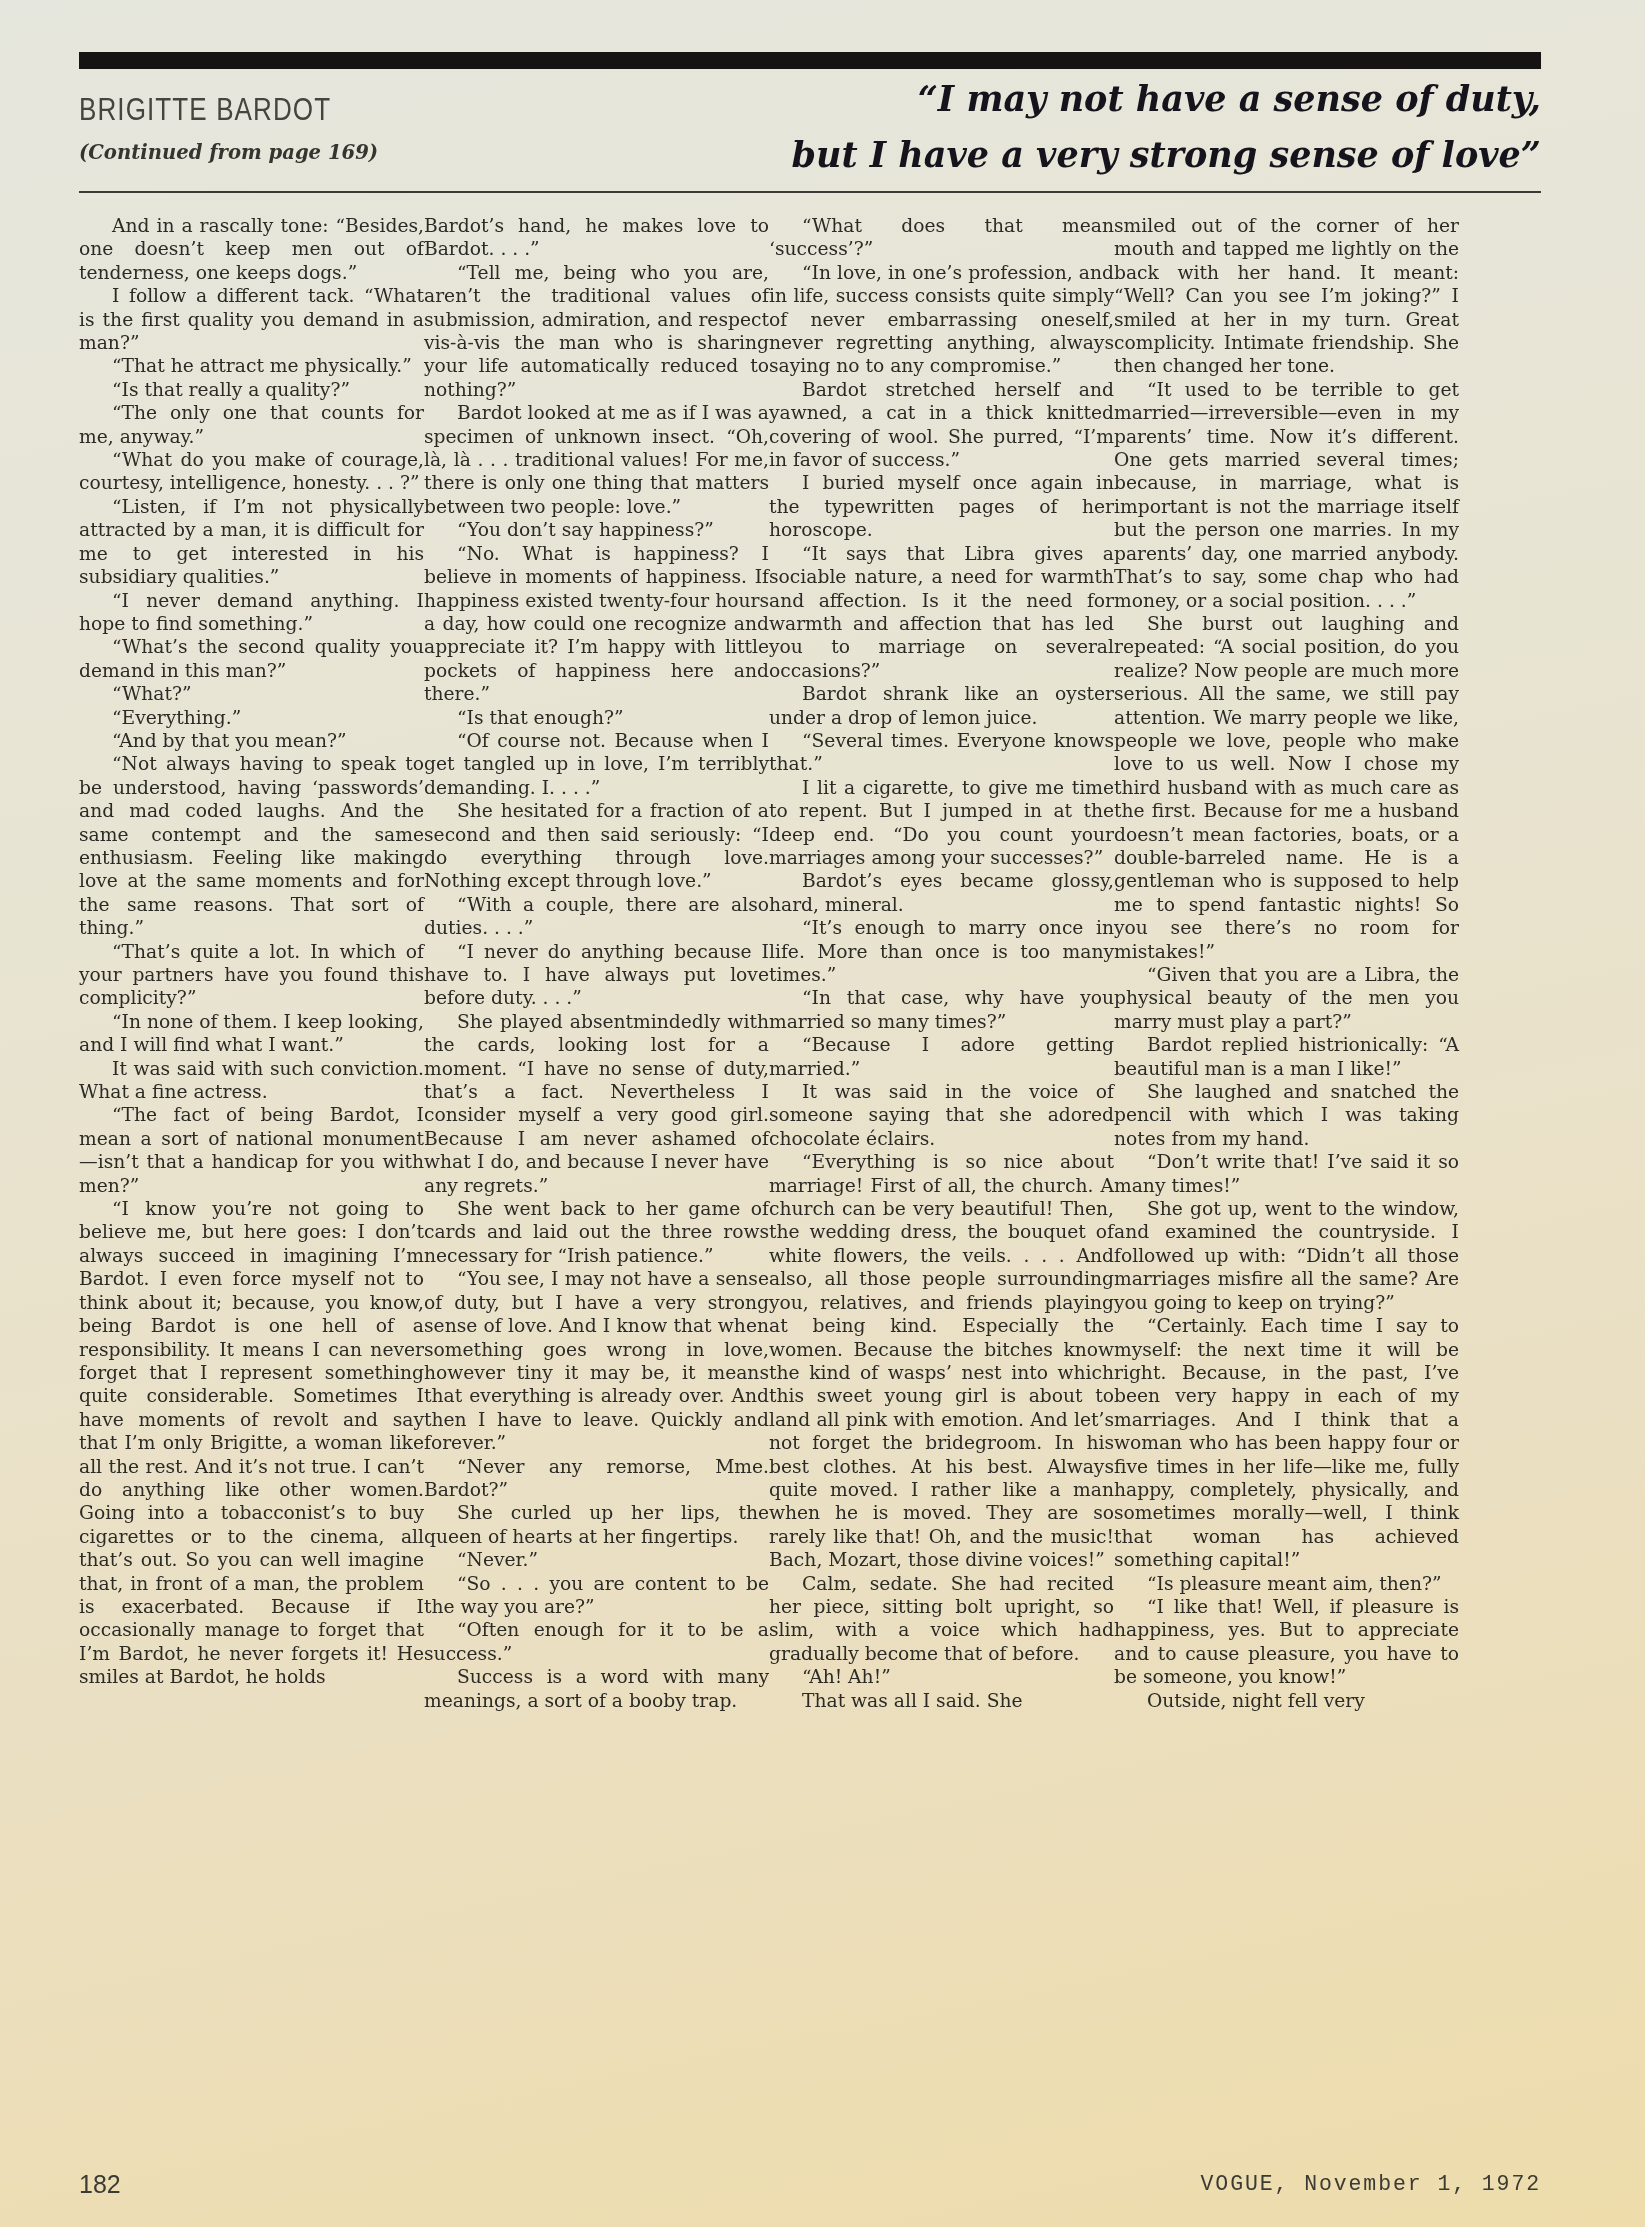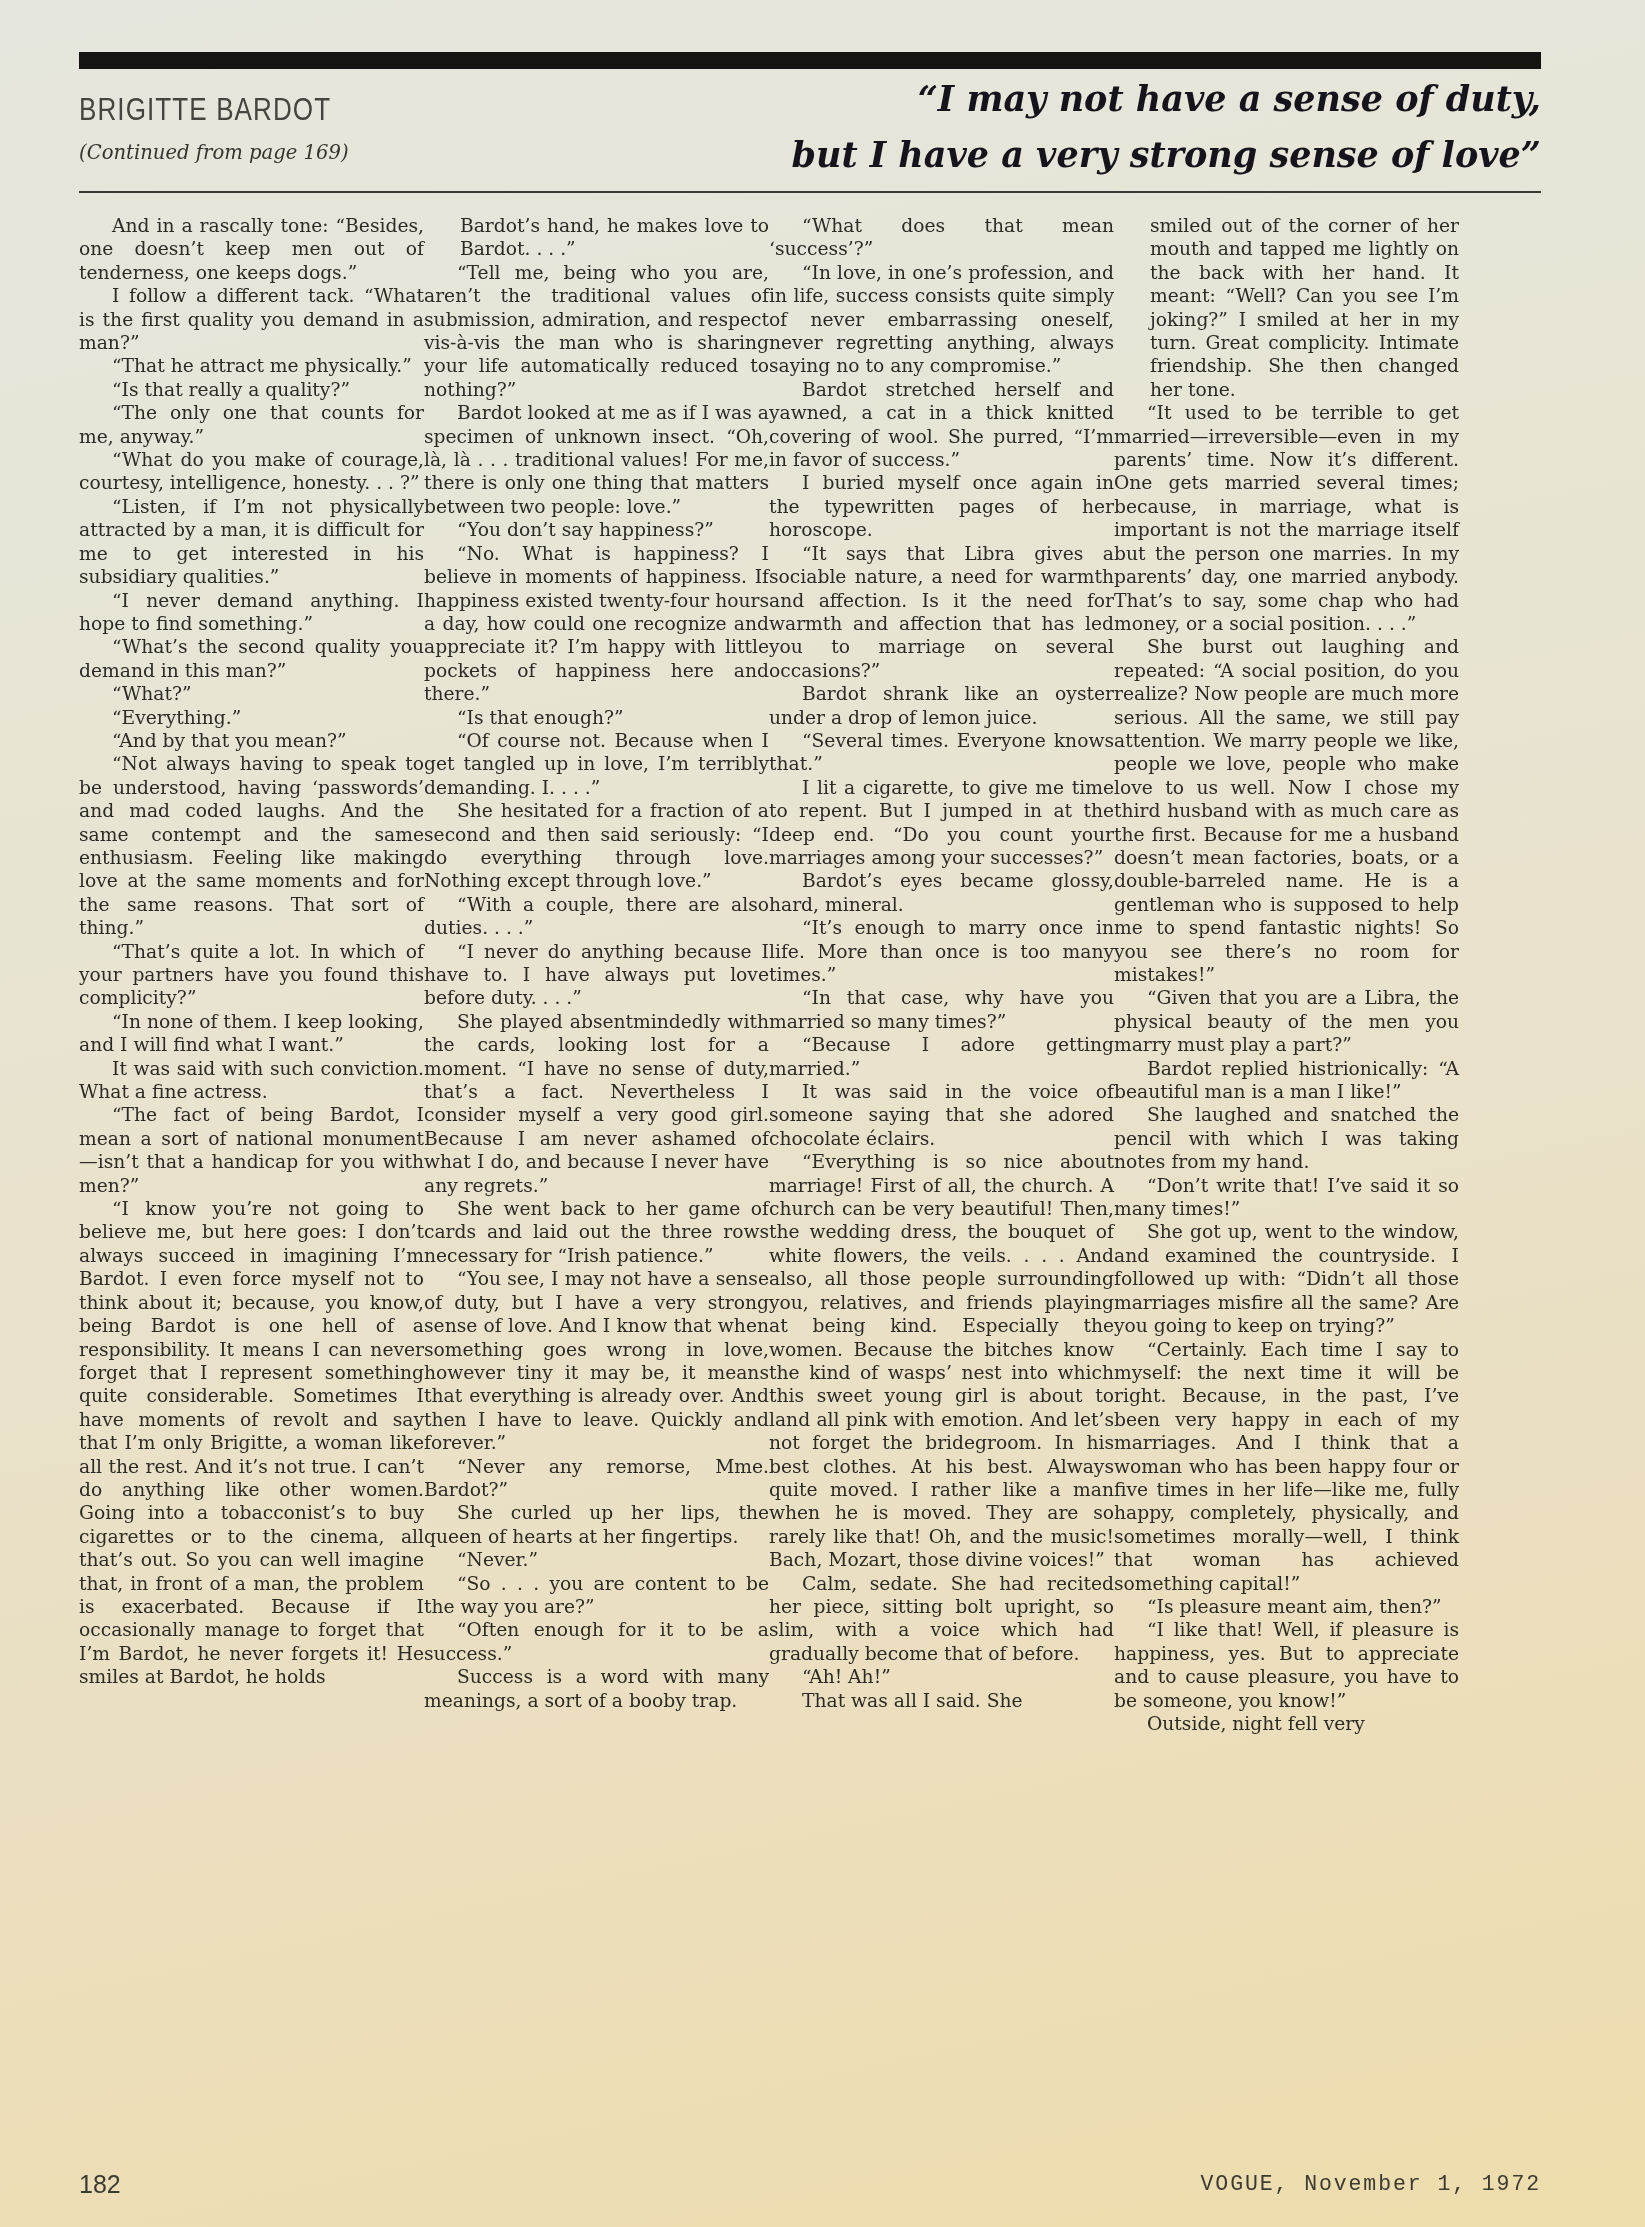--- a/index.html
+++ b/index.html
@@ -45,20 +45,21 @@
   }
   .continued {
     position: absolute;
     left: 79px;
     top: 141px;
     font-family: "DejaVu Serif", serif;
     font-style: italic;
     font-size: 19.6px;
     color: #35342f;
     white-space: nowrap;
+    font-weight: bold;
   }
   .pullquote {
     position: absolute;
     right: 104px;
     top: 71px;
     text-align: right;
     font-family: "DejaVu Serif", serif;
     font-style: italic;
     font-weight: bold;
     font-size: 35px;
@@ -92,21 +93,20 @@
   }
   .col p {
     margin: 0;
     padding: 0;
     text-indent: 33px;
     hyphens: auto;
     -webkit-hyphens: auto;
   }
   .col p.no-indent {
     text-indent: 0;
-    margin-left: 36px;
   }
   .pagenum {
     position: absolute;
     left: 79px;
     top: 2170px;
     font-family: Liberation Sans, sans-serif;
     font-size: 25px;
     color: #3b3a33;
   }
   .mag {

